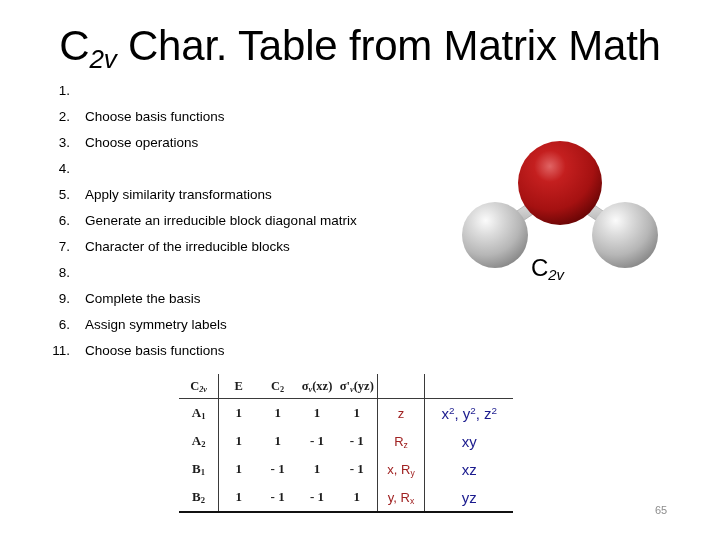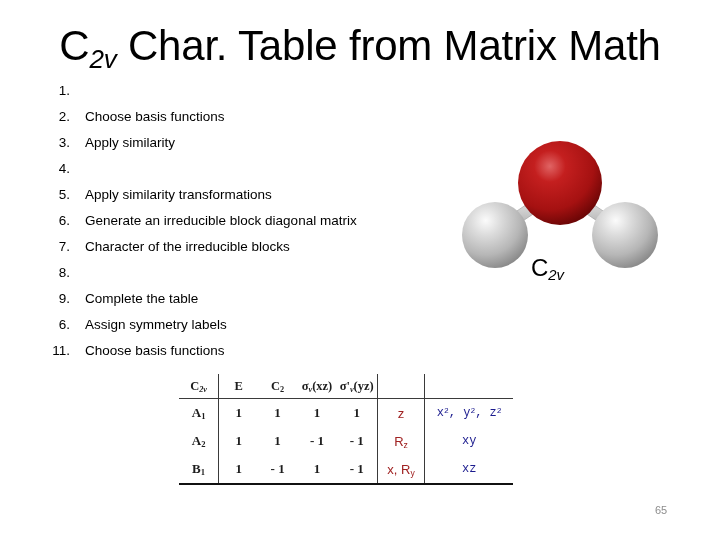--- a/index.html
+++ b/index.html
@@ -146,22 +146,22 @@
     color: #a02222;
     font-family: "Liberation Sans", sans-serif;
     font-size: 13px;
     font-weight: normal;
     text-align: center;
   }
   #char-table td.quad {
     border-left: 1.3px solid #3a3a3a;
     width: 90px;
     color: #1b1b8e;
-    font-family: Liberation Mono, monospace;
-    font-size: 12px;
+    font-family: Liberation Sans, sans-serif;
+    font-size: 15px;
     font-weight: normal;
   }
   #char-table tbody tr:last-child td {
     border-bottom: 2.6px solid #111111;
   }
   #char-table sub, #char-table sup {
     font-size: 0.66em;
   }
   #char-table sub {
     vertical-align: baseline;
@@ -195,21 +195,21 @@
 <div id="steps-list">
   <div class="step-row">
     <span class="step-num">1.</span>
   </div>
   <div class="step-row">
     <span class="step-num">2.</span>
     <span class="step-text">Choose basis functions</span>
   </div>
   <div class="step-row">
     <span class="step-num">3.</span>
-    <span class="step-text">Apply similarity</span>
+    <span class="step-text">Choose operations</span>
   </div>
   <div class="step-row">
     <span class="step-num">4.</span>
   </div>
   <div class="step-row">
     <span class="step-num">5.</span>
     <span class="step-text">Apply similarity transformations</span>
   </div>
   <div class="step-row">
     <span class="step-num">6.</span>
@@ -217,21 +217,21 @@
   </div>
   <div class="step-row">
     <span class="step-num">7.</span>
     <span class="step-text">Character of the irreducible blocks</span>
   </div>
   <div class="step-row">
     <span class="step-num">8.</span>
   </div>
   <div class="step-row">
     <span class="step-num">9.</span>
-    <span class="step-text">Complete the table</span>
+    <span class="step-text">Complete the basis</span>
   </div>
   <div class="step-row">
     <span class="step-num">6.</span>
     <span class="step-text">Assign symmetry labels</span>
   </div>
   <div class="step-row">
     <span class="step-num">11.</span>
     <span class="step-text">Choose basis functions</span>
   </div>
 </div>
@@ -341,17 +341,33 @@
         <td class="chi">- 1</td>
         <td class="lin">
           <span>x,</span>
           <span>R</span><sub>y</sub>
         </td>
         <td class="quad">
           <span>xz</span><sup></sup>
         </td>
       </tr>
 
+      <tr>
+        <td class="rlabel">
+          <span>B</span><sub>2</sub>
+        </td>
+        <td class="chi">1</td>
+        <td class="chi">- 1</td>
+        <td class="chi">- 1</td>
+        <td class="chi">1</td>
+        <td class="lin">
+          <span>y,</span>
+          <span>R</span><sub>x</sub>
+        </td>
+        <td class="quad">
+          <span>yz</span><sup></sup>
+        </td>
+      </tr>
     </tbody>
   </table>
 </div>
 
 <div id="page-number">65</div>
 
 </body></html>

